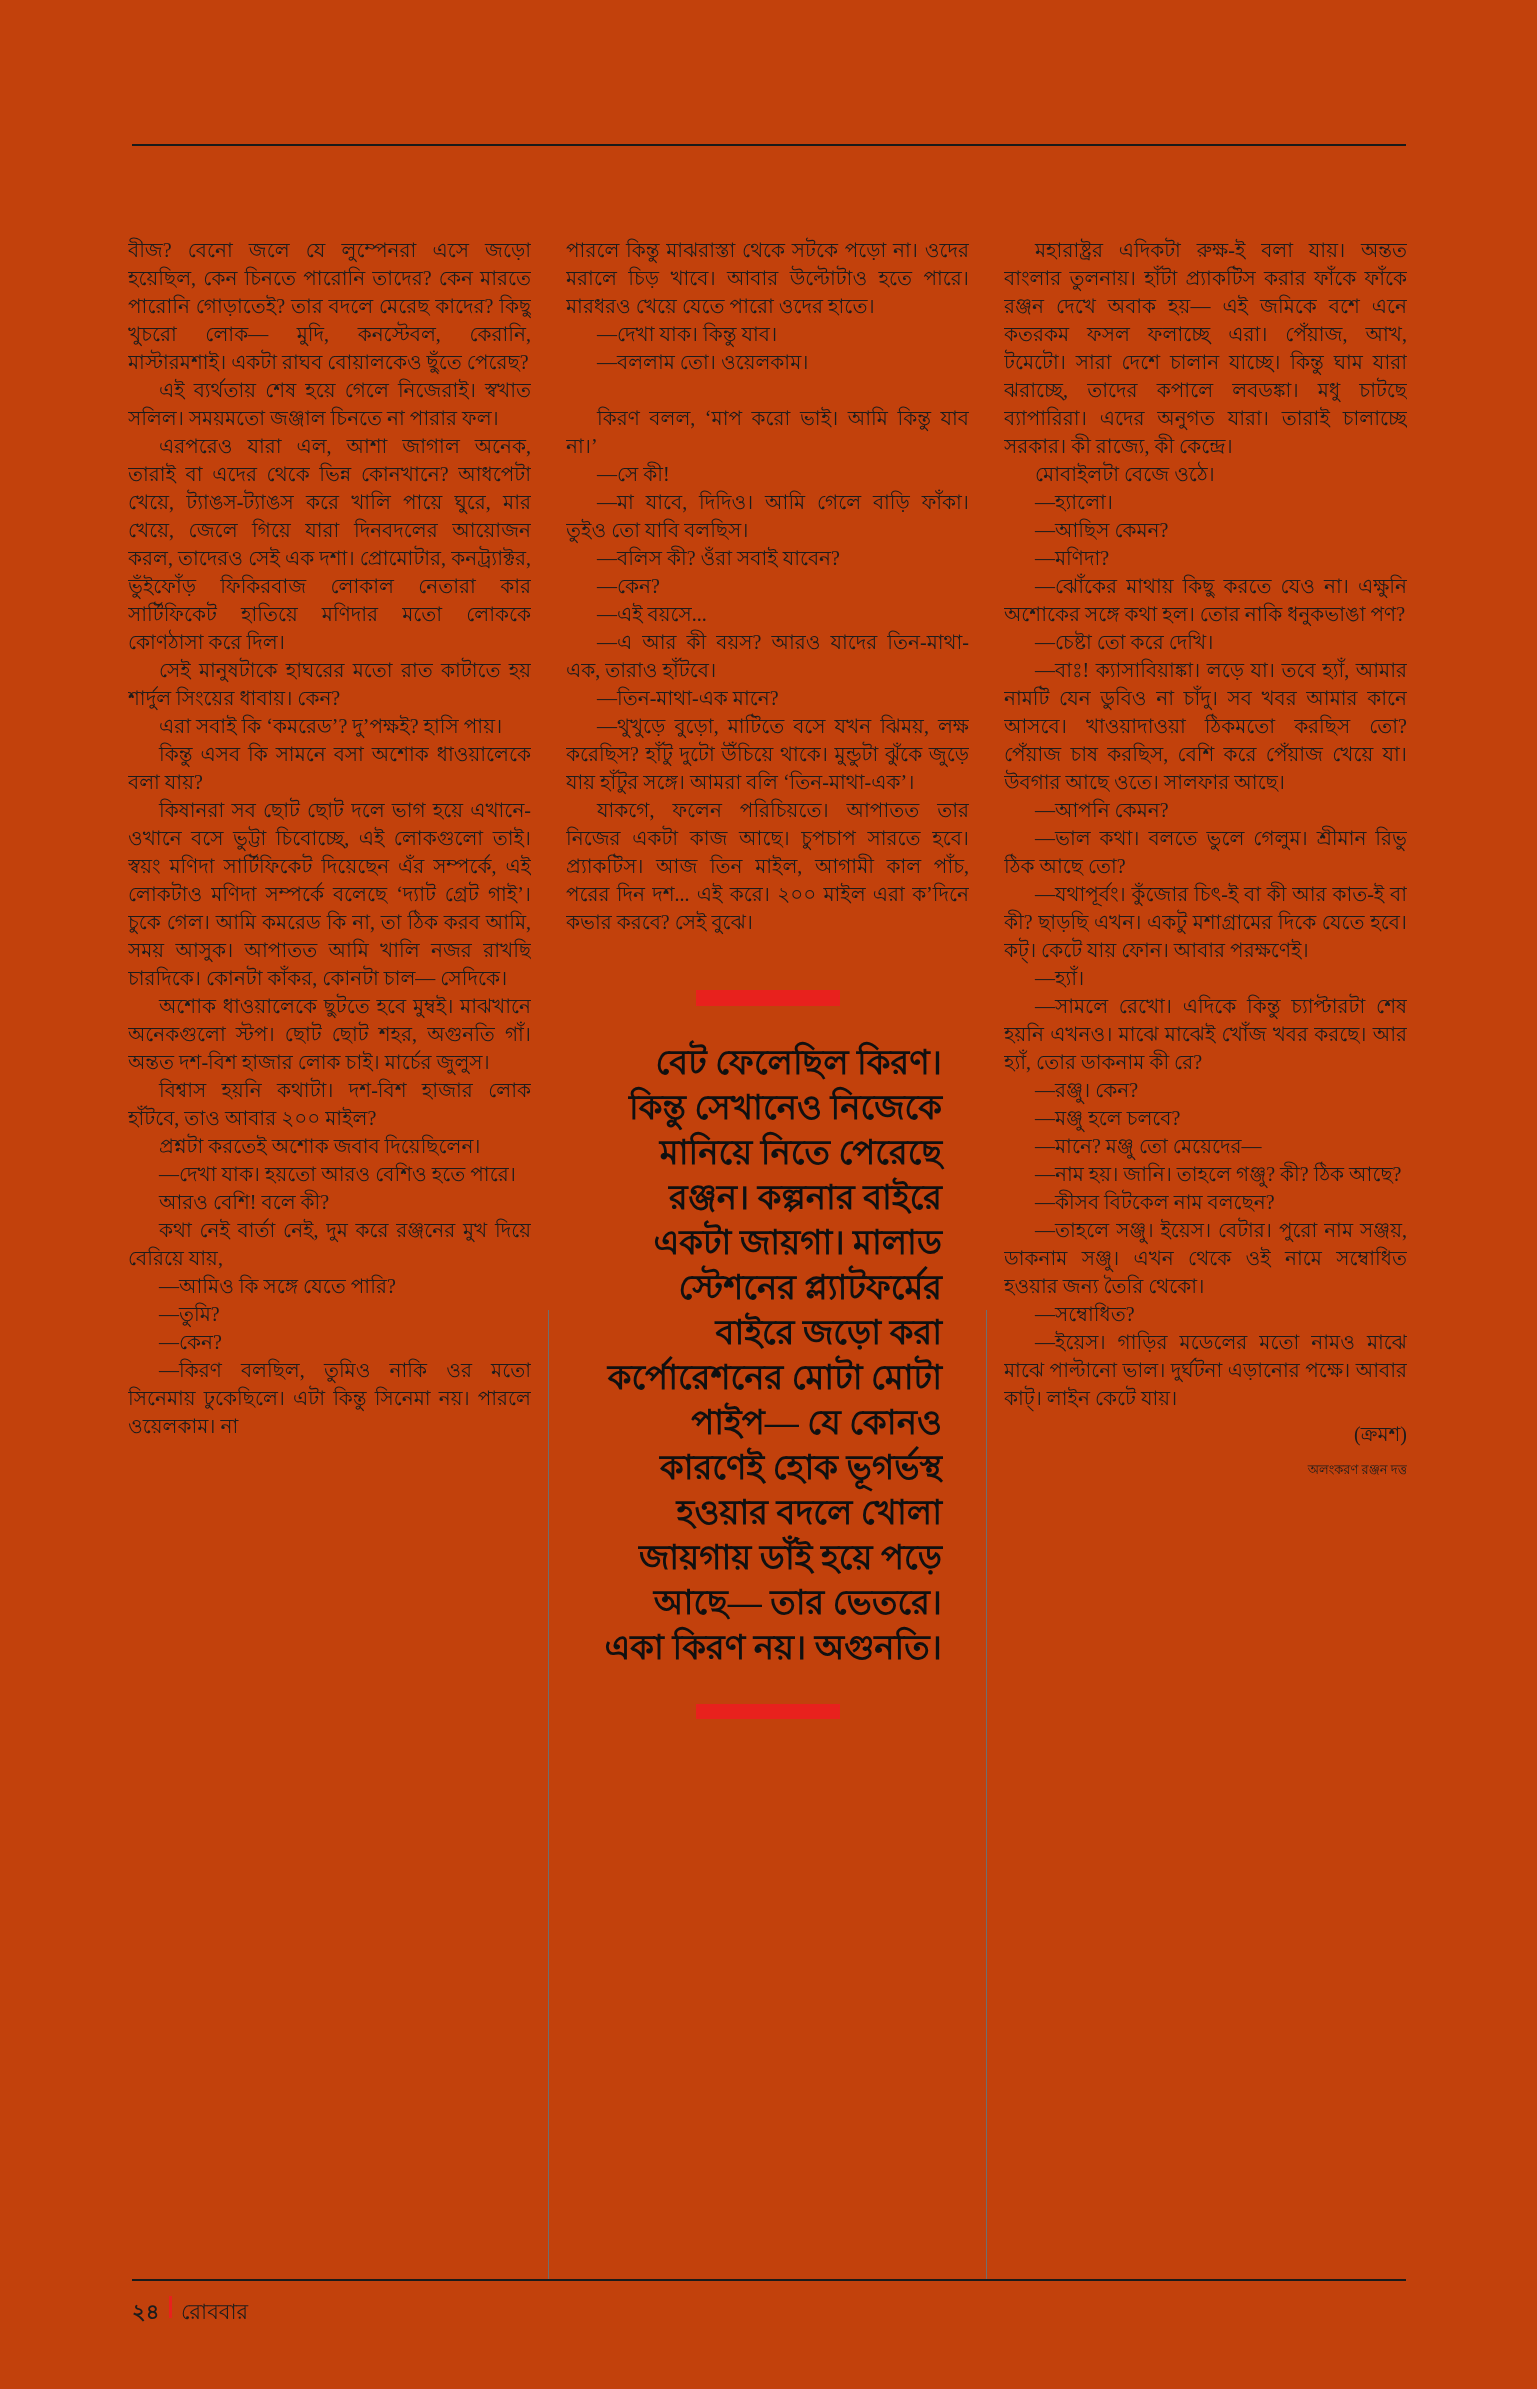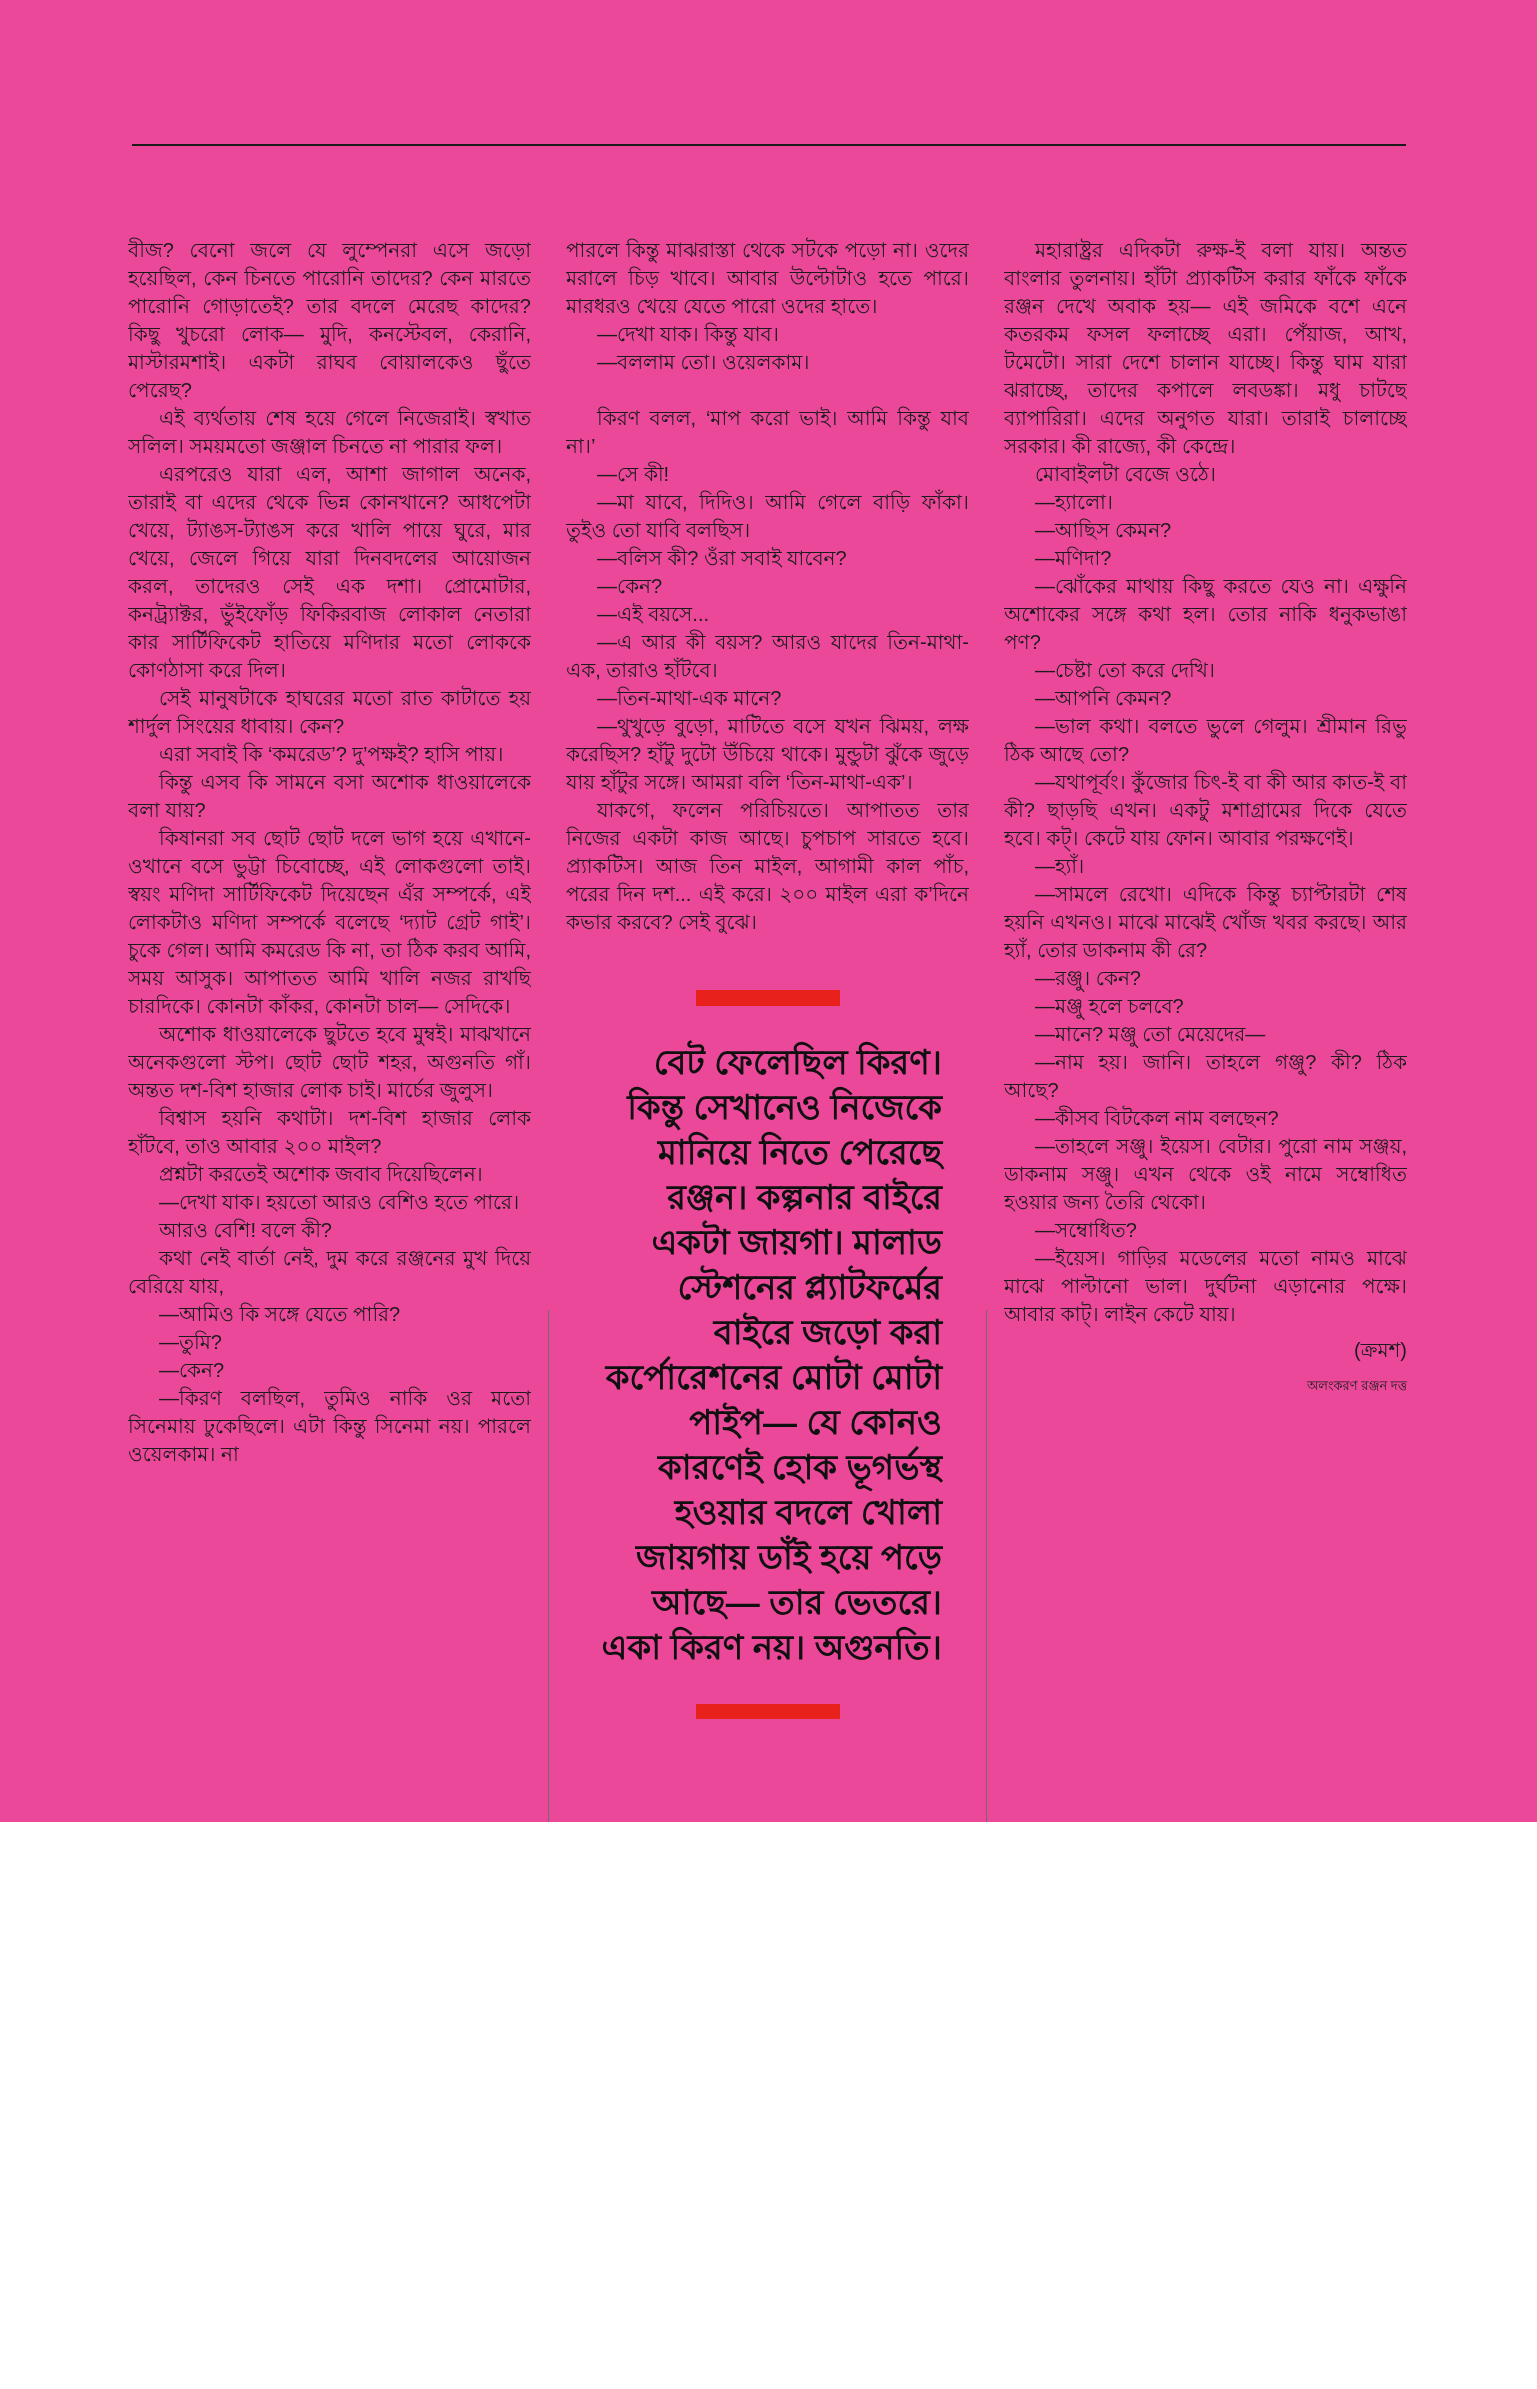--- a/index.html
+++ b/index.html
@@ -1,22 +1,22 @@
 <!DOCTYPE html>
 <html style="font-size:12.4px"><head>
 <meta charset="utf-8">
 <style>
   * { margin: 0; padding: 0; box-sizing: border-box; }
   html, body { background: #ffffff; }
   .page {
     position: relative;
     width: 1538px;
-    height: 1822px;
-    background: #ec4899;
-    font-family: Liberation Sans, sans-serif;
+    height: 2389px;
+    background: #c2410c;
+    font-family: Liberation Serif, serif;
     color: #1c1c1c;
     overflow: hidden;
   }
   .rule {
     position: absolute;
     left: 132px;
     width: 1274px;
     height: 1.6px;
     background: #1a1a1a;
   }
@@ -144,20 +144,21 @@
 
     <div class="column">
       <div>
           <p class="para indent">মহারাষ্ট্রর এদিকটা রুক্ষ-ই বলা যায়। অন্তত বাংলার তুলনায়। হাঁটা প্র্যাকটিস করার ফাঁকে ফাঁকে রঞ্জন দেখে অবাক হয়— এই জমিকে বশে এনে কতরকম ফসল ফলাচ্ছে এরা। পেঁয়াজ, আখ, টমেটো। সারা দেশে চালান যাচ্ছে। কিন্তু ঘাম যারা ঝরাচ্ছে, তাদের কপালে লবডঙ্কা। মধু চাটছে ব্যাপারিরা। এদের অনুগত যারা। তারাই চালাচ্ছে সরকার। কী রাজ্যে, কী কেন্দ্রে।</p>
           <p class="para indent">মোবাইলটা বেজে ওঠে।</p>
           <p class="para indent">—হ্যালো।</p>
           <p class="para indent">—আছিস কেমন?</p>
           <p class="para indent">—মণিদা?</p>
           <p class="para indent">—ঝোঁকের মাথায় কিছু করতে যেও না। এক্ষুনি অশোকের সঙ্গে কথা হল। তোর নাকি ধনুকভাঙা পণ?</p>
           <p class="para indent">—চেষ্টা তো করে দেখি।</p>
+          <p class="para indent">—বাঃ! ক্যাসাবিয়াঙ্কা। লড়ে যা। তবে হ্যাঁ, আমার নামটি যেন ডুবিও না চাঁদু। সব খবর আমার কানে আসবে। খাওয়াদাওয়া ঠিকমতো করছিস তো? পেঁয়াজ চাষ করছিস, বেশি করে পেঁয়াজ খেয়ে যা। উবগার আছে ওতে। সালফার আছে।</p>
           <p class="para indent">—আপনি কেমন?</p>
           <p class="para indent">—ভাল কথা। বলতে ভুলে গেলুম। শ্রীমান রিভু ঠিক আছে তো?</p>
           <p class="para indent">—যথাপূর্বং। কুঁজোর চিৎ-ই বা কী আর কাত-ই বা কী? ছাড়ছি এখন। একটু মশাগ্রামের দিকে যেতে হবে। কট্। কেটে যায় ফোন। আবার পরক্ষণেই।</p>
           <p class="para indent">—হ্যাঁ।</p>
           <p class="para indent">—সামলে রেখো। এদিকে কিন্তু চ্যাপ্টারটা শেষ হয়নি এখনও। মাঝে মাঝেই খোঁজ খবর করছে। আর হ্যাঁ, তোর ডাকনাম কী রে?</p>
           <p class="para indent">—রঞ্জু। কেন?</p>
           <p class="para indent">—মঞ্জু হলে চলবে?</p>
           <p class="para indent">—মানে? মঞ্জু তো মেয়েদের—</p>
           <p class="para indent">—নাম হয়। জানি। তাহলে গঞ্জু? কী? ঠিক আছে?</p>
           <p class="para indent">—কীসব বিটকেল নাম বলছেন?</p>

